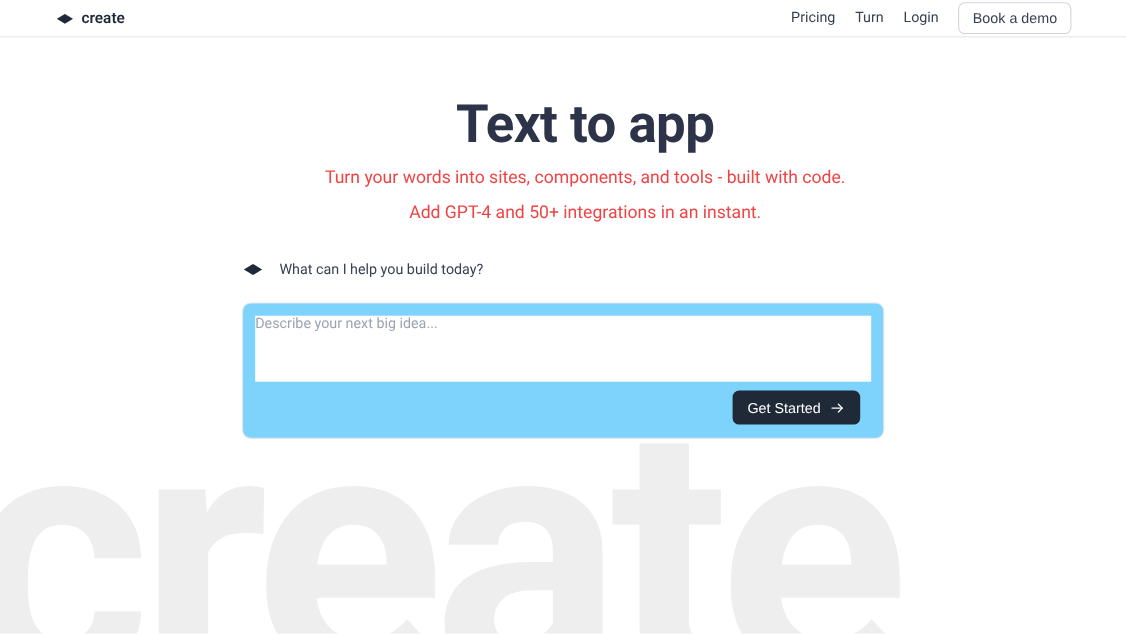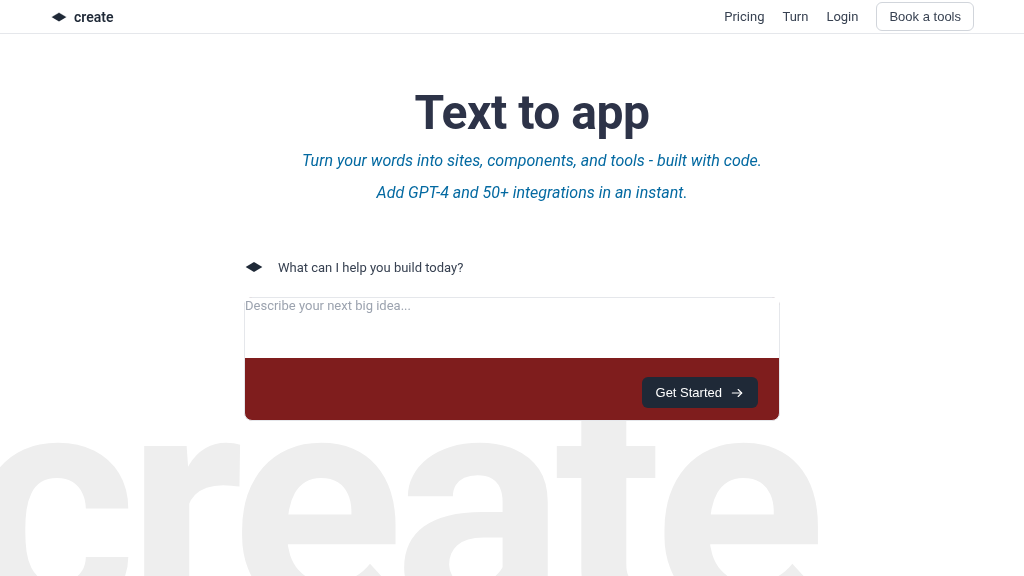--- a/index.html
+++ b/index.html
@@ -63,48 +63,47 @@
       margin-left: 40px;
     }
     .hero-title {
       font-size: 48px;
       font-weight: 700;
       color: #2d3348;
       letter-spacing: -0.5px;
     }
     .hero-subtitle {
       font-size: 16px;
-      color: #0369a1;
+      color: #ef4444;
       margin-top: 8px;
       line-height: 1.5;
-      font-style: italic;
     }
     .prompt-section {
-      width: 536px;
-      margin: 52px auto 0;
+      width: 584px;
+      margin: 30px auto 0;
     }
     .prompt-header {
       display: flex;
       align-items: center;
       gap: 14px;
       margin-bottom: 20px;
     }
     .prompt-icon {
       width: 20px;
       height: 20px;
     }
     .prompt-label {
       font-size: 13px;
       color: #374151;
     }
     .input-card {
       border: 1px solid #e5e7eb;
       border-radius: 8px;
-      padding: 0;
-      background: #7f1d1d;
+      padding: 11px;
+      background: #7dd3fc;
       min-height: 124px;
       position: relative;
     }
     .input-textarea {
       width: 100%;
       border: none;
       outline: none;
       resize: none;
       font-size: 13px;
       color: #374151;
@@ -155,21 +154,21 @@
     <svg class="logo-icon" viewBox="0 0 24 24" fill="none">
       <path d="M2 12 L12 6 L22 12 L12 18 Z" fill="#1f2937"></path>
       <path d="M2 12 L12 6 L22 12" stroke="#fff" stroke-width="0.5" fill="none"></path>
     </svg>
     <span class="logo-text">create</span>
   </div>
   <nav class="nav">
     <a class="nav-link">Pricing</a>
     <a class="nav-link">Turn</a>
     <a class="nav-link">Login</a>
-    <button class="demo-button">Book a tools</button>
+    <button class="demo-button">Book a demo</button>
   </nav>
 </div>
 
 <div class="hero">
   <h1 class="hero-title">Text to app</h1>
   <p class="hero-subtitle">Turn your words into sites, components, and tools - built with code.</p>
   <p class="hero-subtitle">Add GPT-4 and 50+ integrations in an instant.</p>
 </div>
 
 <div class="prompt-section">

